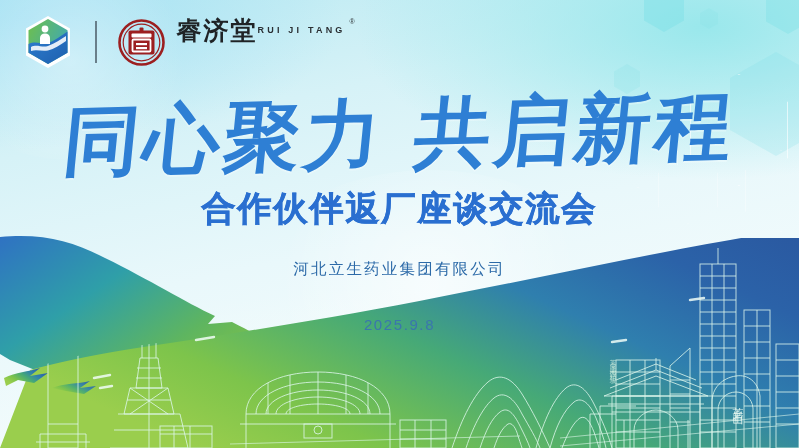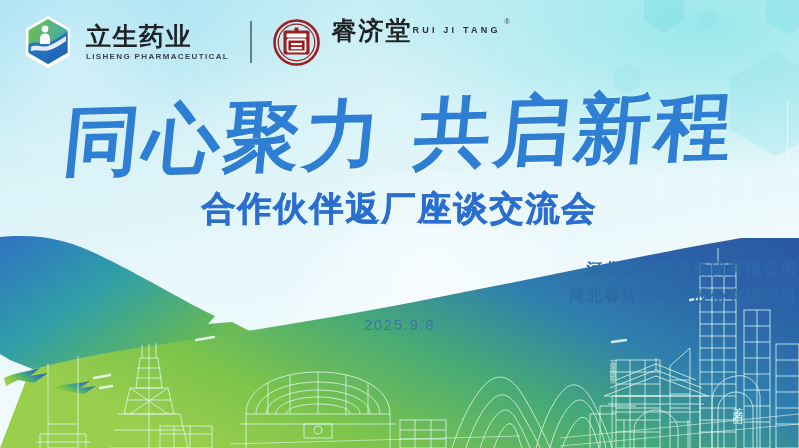--- a/index.html
+++ b/index.html
@@ -91,22 +91,21 @@
     font-family:Liberation Sans, sans-serif;
     -webkit-text-stroke:.6px #2a6fd0;
   }
 
   
   .orgs{
     position:absolute;left:0;right:0;top:256px;text-align:center;z-index:30;
   }
   .orgline{
     font-size:15.5px;color:#2c6aa8;letter-spacing:2.2px;line-height:1.72;
-    font-weight:700;
-    text-align:right;
+    font-weight:400;
   }
   .date{
     position:absolute;left:0;right:0;top:316px;text-align:center;z-index:30;
     font-size:15px;color:#3a76ad;letter-spacing:1.6px;font-weight:500;
   }
 
   
   .cityband{position:absolute;left:0;right:0;bottom:0;height:210px;z-index:20;pointer-events:none;}
 
   .vtext{
@@ -181,24 +180,20 @@
         </defs>
         <path d="M26,2 L48,14.5 L48,41.5 L26,54 L4,41.5 L4,14.5 Z" fill="#ffffff"></path>
         <path d="M26,5 L45.5,16.2 L45.5,38.8 L26,50 L6.5,38.8 L6.5,16.2 Z" fill="url(#lsTop)"></path>
         <path d="M6.5,30 C14,26 20,31 26,29 C33,26.6 40,21 45.5,17.5 L45.5,38.8 L26,50 L6.5,38.8 Z" fill="url(#lsBot)"></path>
         <path d="M9,33 C15,30 20,34 26,32 C33,29.6 39,25 44,22 L44,27 C38,31 32,35 26,36.4 C20,37.8 15,35 9,37 Z" fill="#ffffff" opacity=".88"></path>
         <circle cx="23" cy="15" r="3.4" fill="#ffffff"></circle>
         <path d="M23,19.5 C26,19.5 28,21.4 28,24 L28,30 L18,30 L18,24 C18,21.4 20,19.5 23,19.5 Z" fill="#ffffff"></path>
       </svg>
     </div>
 
-    <div class="ls-words">
-      <div class="ls-cn">立生药业</div>
-      <div class="ls-en">LISHENG PHARMACEUTICAL</div>
-    </div>
 
     <div class="divider"></div>
 
     <div class="rjt-seal">
       <svg width="47" height="47" viewBox="0 0 47 47">
         <circle cx="23.5" cy="23.5" r="22" fill="none" stroke="#9c1f20" stroke-width="2.6"></circle>
         <circle cx="23.5" cy="23.5" r="18.3" fill="none" stroke="#9c1f20" stroke-width="1.2"></circle>
         <rect x="10.5" y="11.5" width="26" height="24" rx="2" fill="#9c1f20"></rect>
         <rect x="13.5" y="14.5" width="20" height="4" rx="1" fill="#ffffff"></rect>
         <rect x="14.5" y="20.5" width="18" height="12" rx="1" fill="none" stroke="#ffffff" stroke-width="1.8"></rect>
@@ -216,21 +211,20 @@
   </div>
 
   <div class="calli">
     <span>同心聚力</span><span class="gap"></span><span>共启新程</span>
   </div>
 
   <div class="subtitle">合作伙伴返厂座谈交流会</div>
 
   <div class="orgs">
     <div class="orgline">河北立生药业集团有限公司</div>
-    <div class="orgline">河北睿济堂中药股份有限公司</div>
   </div>
 
   <div class="date">2025.9.8</div>
 
   <div class="cityband">
     <svg width="799" height="210" viewBox="0 0 799 210" preserveAspectRatio="none">
       <defs>
         <linearGradient id="landGrad" x1="0%" y1="60%" x2="100%" y2="0%">
           <stop offset="0%" stop-color="#9ace4d"></stop>
           <stop offset="18%" stop-color="#7dc44b"></stop>

